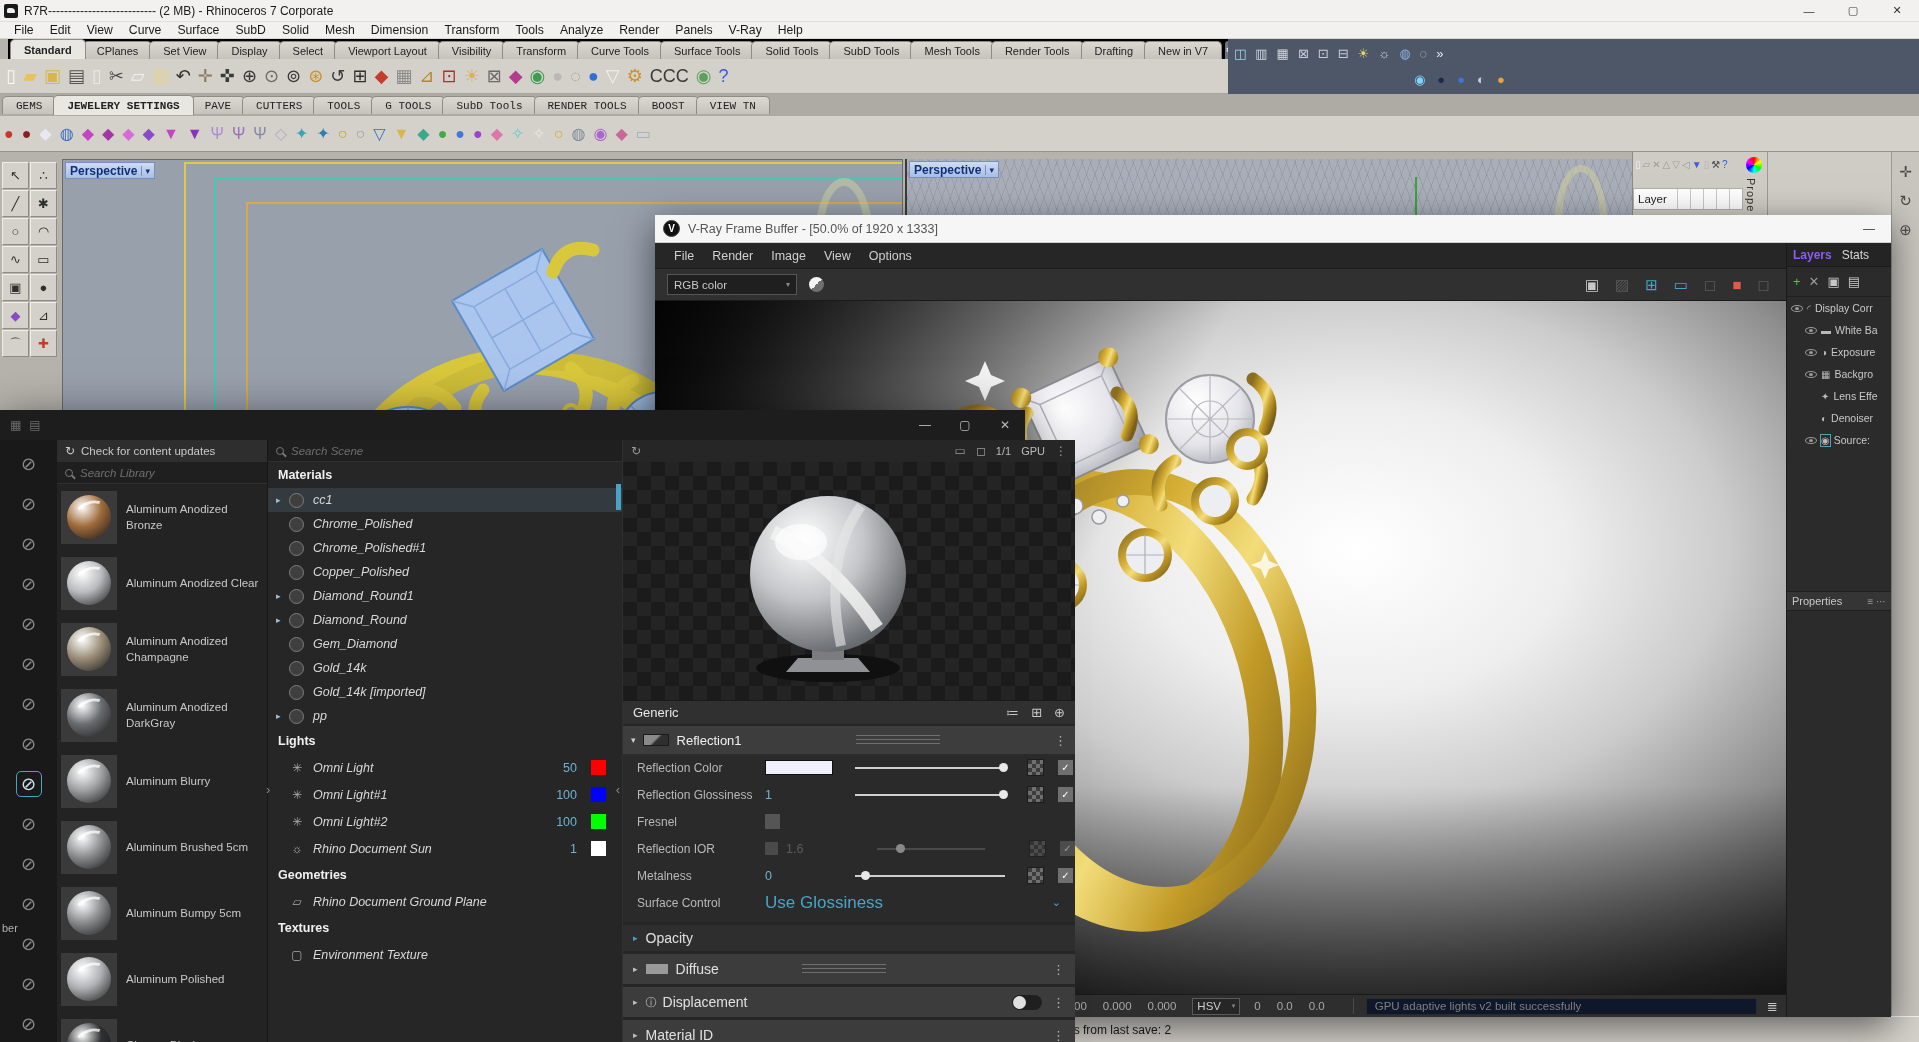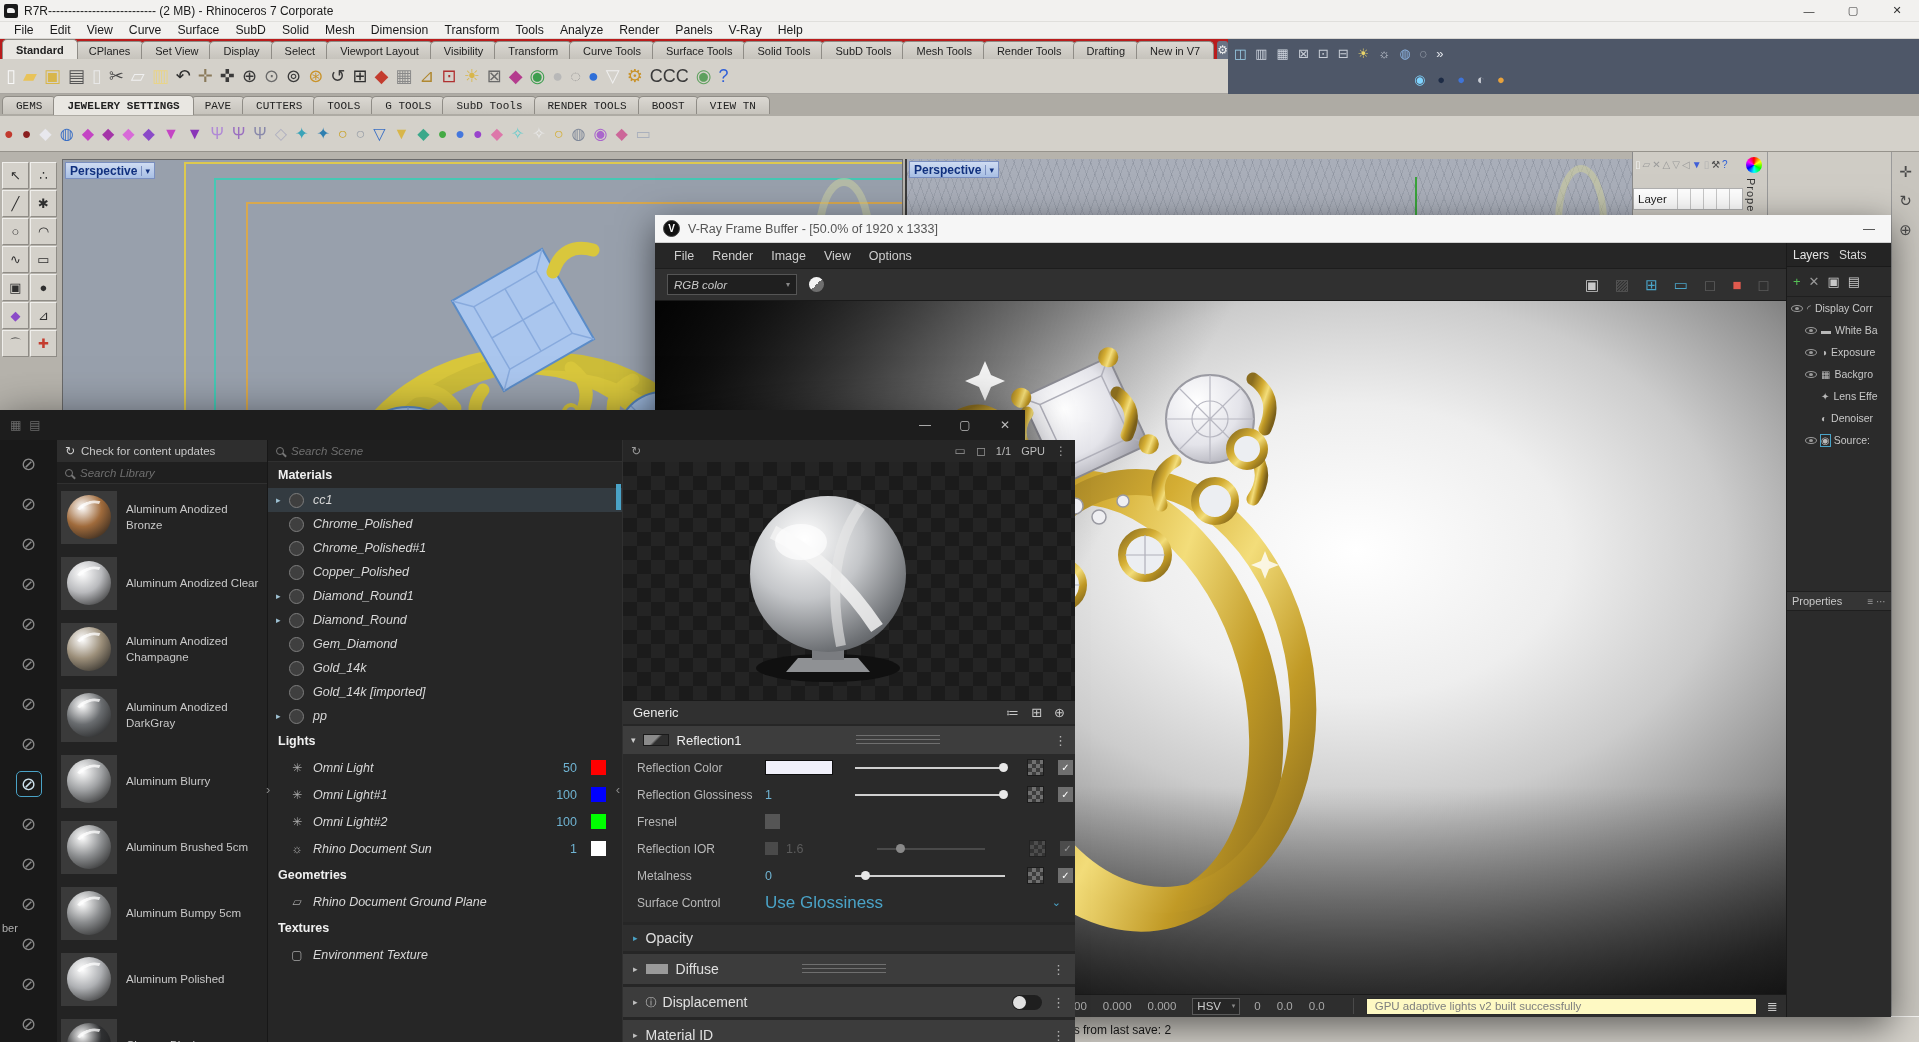--- a/index.html
+++ b/index.html
@@ -11,21 +11,21 @@
   
   .titlebar{left:0;top:0;width:1919px;height:22px;background:#f2f1ef;display:flex;align-items:center;border-bottom:1px solid #e0dfdc;}
   .rh-logo{width:14px;height:14px;margin:0 6px 0 4px;background:#1a1a1a;border-radius:2px;position:relative;}
   .rh-logo::after{content:"";position:absolute;left:3px;top:4px;width:8px;height:5px;background:#f0f0f0;border-radius:2px 4px 1px 1px;}
   .title-text{font-size:12px;color:#1a1a1a;}
   .wbtns{margin-left:auto;display:flex;}
   .wbtn{width:44px;height:21px;display:flex;align-items:center;justify-content:center;font-size:11px;color:#333;}
   .menubar{left:0;top:22px;width:1919px;height:17px;background:#f2f1ef;display:flex;align-items:center;padding-left:6px;border-bottom:1px solid #d8d6d2;}
   .menubar .mi{padding:0 8px;font-size:12.2px;color:#1a1a1a;}
 
-  .tabrow1{left:0;top:39px;width:1228px;height:20px;background:#b91c1c;display:flex;align-items:flex-end;padding-left:2px;}
+  .tabrow1{left:8px;top:39px;width:1228px;height:20px;background:#000000;display:flex;align-items:flex-end;padding-left:2px;}
   .tab{height:18px;line-height:18px;padding:0 13px;background:linear-gradient(#dbd8d2,#c6c3bc);border:1px solid #8f8c86;border-bottom:none;border-radius:5px 5px 0 0;margin-right:-3px;font-size:11px;color:#222;white-space:nowrap;}
   .tab.active{background:#e9e7e2;font-weight:bold;height:20px;line-height:20px;z-index:2;position:relative;}
   .gearbox{width:20px;height:18px;display:flex;align-items:center;justify-content:center;color:#efefef;background:#6a7384;border-radius:3px 3px 0 0;margin-left:6px;font-size:12px;}
   .topright{left:1228px;top:39px;width:691px;height:55px;background:#4e5768;display:flex;flex-direction:column;justify-content:space-around;padding:2px 6px;}
   .tr-row{display:flex;align-items:center;gap:9px;}
   .tr-row .ico{font-size:13px;}
   .tr-row.second{justify-content:flex-start;padding-left:180px;gap:12px;}
   .iconrow{left:0;top:59px;width:1228px;height:35px;background:#d4d1ca;border-bottom:1px solid #a8a5a0;display:flex;align-items:center;padding-left:6px;gap:7px;}
   .iconrow .ico{font-size:18px;}
   .tabrow2{left:0;top:94px;width:1919px;height:22px;background:#aeaba4;display:flex;align-items:center;padding-left:2px;font-family:Liberation Mono, monospace;}
@@ -74,41 +74,41 @@
   
   .vfb{left:655px;top:215px;width:1236px;height:802px;z-index:10;box-shadow:0 10px 34px rgba(0,0,0,.55);background:#262626;}
   .vfb-title{height:28px;background:#f6f6f6;border-bottom:1px solid #d0d0d0;display:flex;align-items:center;padding-left:8px;}
   .vfb-logo{width:17px;height:17px;border-radius:50%;background:#111;color:#fff;font-size:10px;font-weight:bold;display:flex;align-items:center;justify-content:center;margin-right:8px;border:1px solid #444;}
   .vfb-title-text{font-size:12.5px;color:#555;}
   .vfb-min{margin-left:auto;width:44px;text-align:center;color:#444;font-size:12px;}
   .vfb-body{display:flex;height:774px;}
   .vfb-left{width:1131px;display:flex;flex-direction:column;}
   .vfb-menu{height:25px;background:#262626;display:flex;align-items:center;padding-left:10px;}
   .vfb-menu .mi{padding:0 9px;font-size:12.5px;color:#cfcfcf;}
-  .vfb-tools{height:33px;background:#303030;border-top:1px solid #1d1d1d;border-bottom:1px solid #1a1a1a;display:flex;align-items:center;padding:0 12px;font-style:italic;}
+  .vfb-tools{height:33px;background:#303030;border-top:1px solid #1d1d1d;border-bottom:1px solid #1a1a1a;display:flex;align-items:center;padding:0 12px;}
   .channel{width:130px;height:21px;background:#1f1f1f;border:1px solid #555;display:flex;align-items:center;padding:0 6px;color:#c8c8c8;font-size:11.5px;}
   .channel .caret{margin-left:auto;font-size:8px;color:#888;}
   .cc-ball{width:15px;height:15px;border-radius:50%;background:linear-gradient(135deg,#f5f5f5 50%,#6f6f6f 50%);margin-left:12px;}
   .vfb-tools-right{margin-left:auto;display:flex;gap:16px;margin-right:4px;}
   .vfb-tools-right .ico{font-size:15px;}
   .vfb-img{height:693px;position:relative;overflow:hidden;
     background:linear-gradient(120deg,rgba(0,0,0,.92),rgba(0,0,0,0) 38%),linear-gradient(0deg,rgba(0,0,0,.55),rgba(0,0,0,0) 30%),
       radial-gradient(ellipse 78% 88% at 62% 36%,#ffffff 0%,#eeeeee 24%,#cccccc 42%,#8f8f8f 60%,#3f3f3f 80%,#0d0d0d 100%);}
   .vfb-status{height:23px;background:#2e2e2e;border-top:1px solid #1a1a1a;display:flex;align-items:center;font-size:11.5px;color:#a8a8a8;}
   .vs-sw{width:14px;height:14px;background:#3c3c3c;border:1px solid #5a5a5a;margin-left:375px;margin-right:14px;}
   .vs-val{margin-right:16px;}
   .hsv{width:48px;height:17px;border:1px solid #5a5a5a;background:#262626;display:flex;align-items:center;padding:0 4px;color:#ccc;margin-right:14px;}
   .hsv .caret{margin-left:auto;font-size:7px;color:#888;}
   .vs-div{width:1px;height:16px;background:#4a4a4a;margin:0 12px;}
-  .vs-msg{flex:1;height:17px;background:#fef9c3;border:1px solid #2a2a2a;color:#7f7f7f;display:flex;align-items:center;padding:0 8px;margin-right:10px;}
+  .vs-msg{flex:1;height:17px;background:#0f172a;border:1px solid #2a2a2a;color:#7f7f7f;display:flex;align-items:center;padding:0 8px;margin-right:10px;}
   .vs-log{margin-right:8px;color:#c8c8c8;font-size:13px;}
   .vfb-panel{width:105px;background:#2b2b2b;border-left:1px solid #1a1a1a;display:flex;flex-direction:column;}
   .vp-tabs{height:24px;background:#242424;display:flex;align-items:center;padding-left:6px;gap:10px;border-bottom:1px solid #1a1a1a;}
   .vp-tab{font-size:12px;color:#d8d8d8;}
-  .vp-tab.active{color:#e5e5e5;font-weight:normal;}
+  .vp-tab.active{color:#8b5cf6;font-weight:bold;}
   .vp-ltools{height:30px;display:flex;align-items:center;gap:8px;padding-left:6px;border-bottom:1px solid #1f1f1f;}
   .vp-ltools .ico{font-size:13px;}
   .vl-list{height:294px;}
   .vl-row{height:22px;display:flex;align-items:center;padding-left:4px;overflow:hidden;white-space:nowrap;}
   .vl-row.ind{padding-left:18px;}
   .eye{width:12px;height:7px;border:1px solid #9a9a9a;border-radius:50%;position:relative;margin-right:4px;flex:none;visibility:hidden;}
   .eye.on{visibility:visible;}
   .eye::after{content:"";position:absolute;inset:1px 3px;background:#9a9a9a;border-radius:50%;}
   .vl-ico{font-size:10px;color:#b8b8b8;margin-right:4px;flex:none;}
   .vl-row.sel .vl-ico{outline:1px solid #4aa3c7;}

